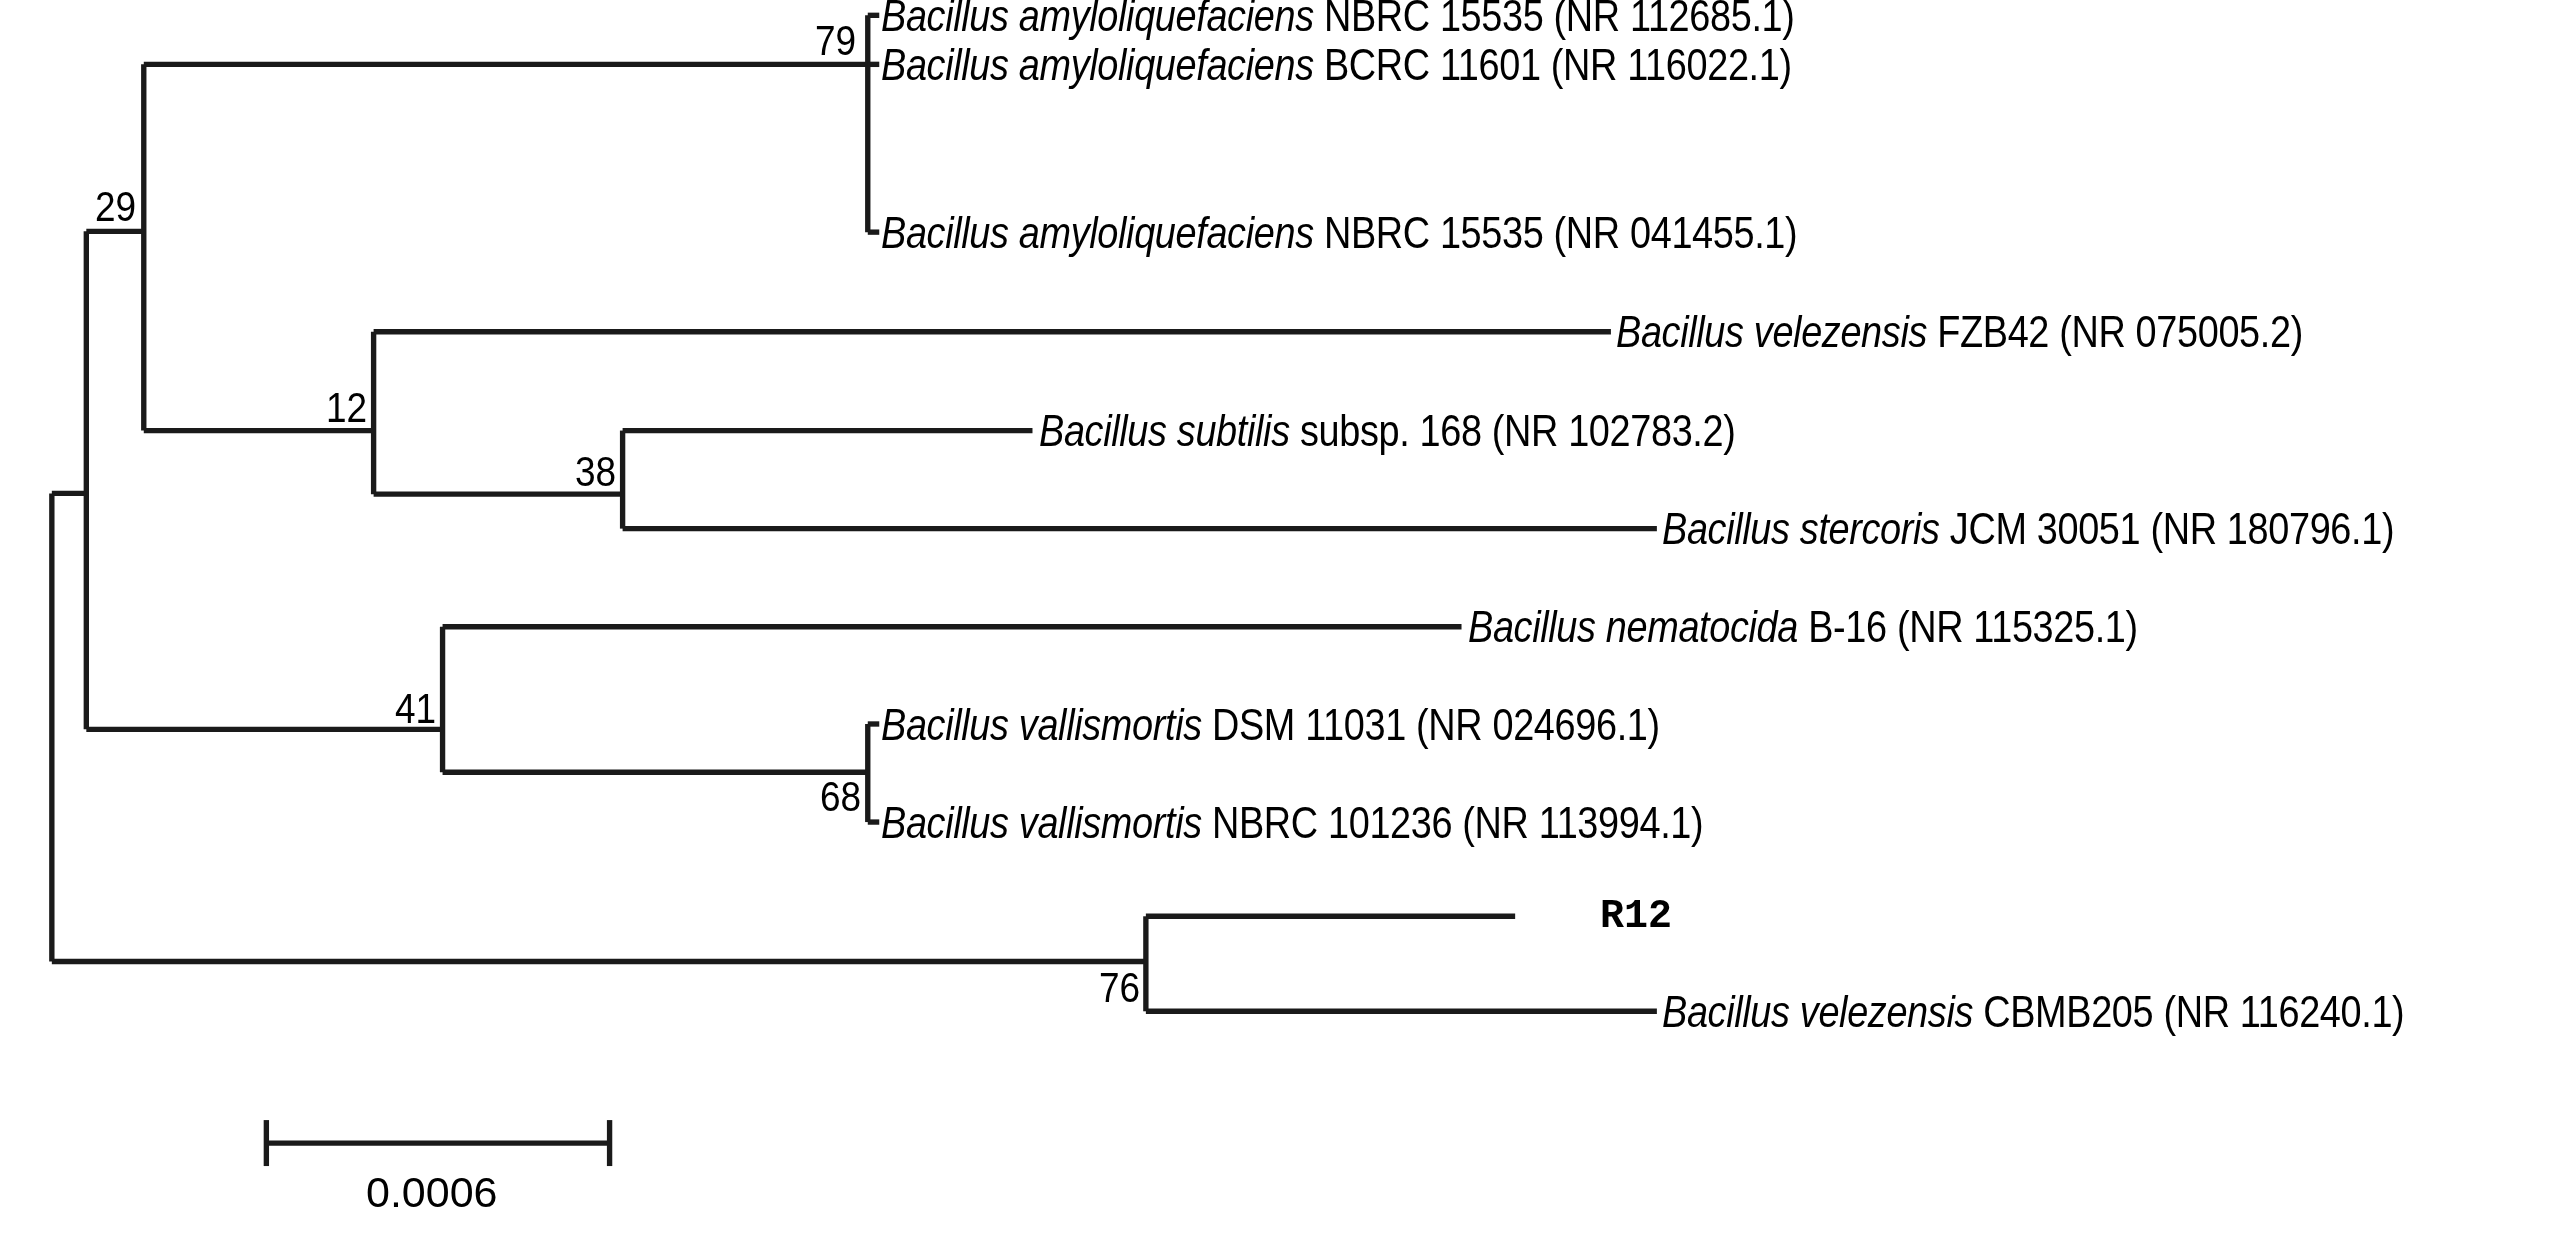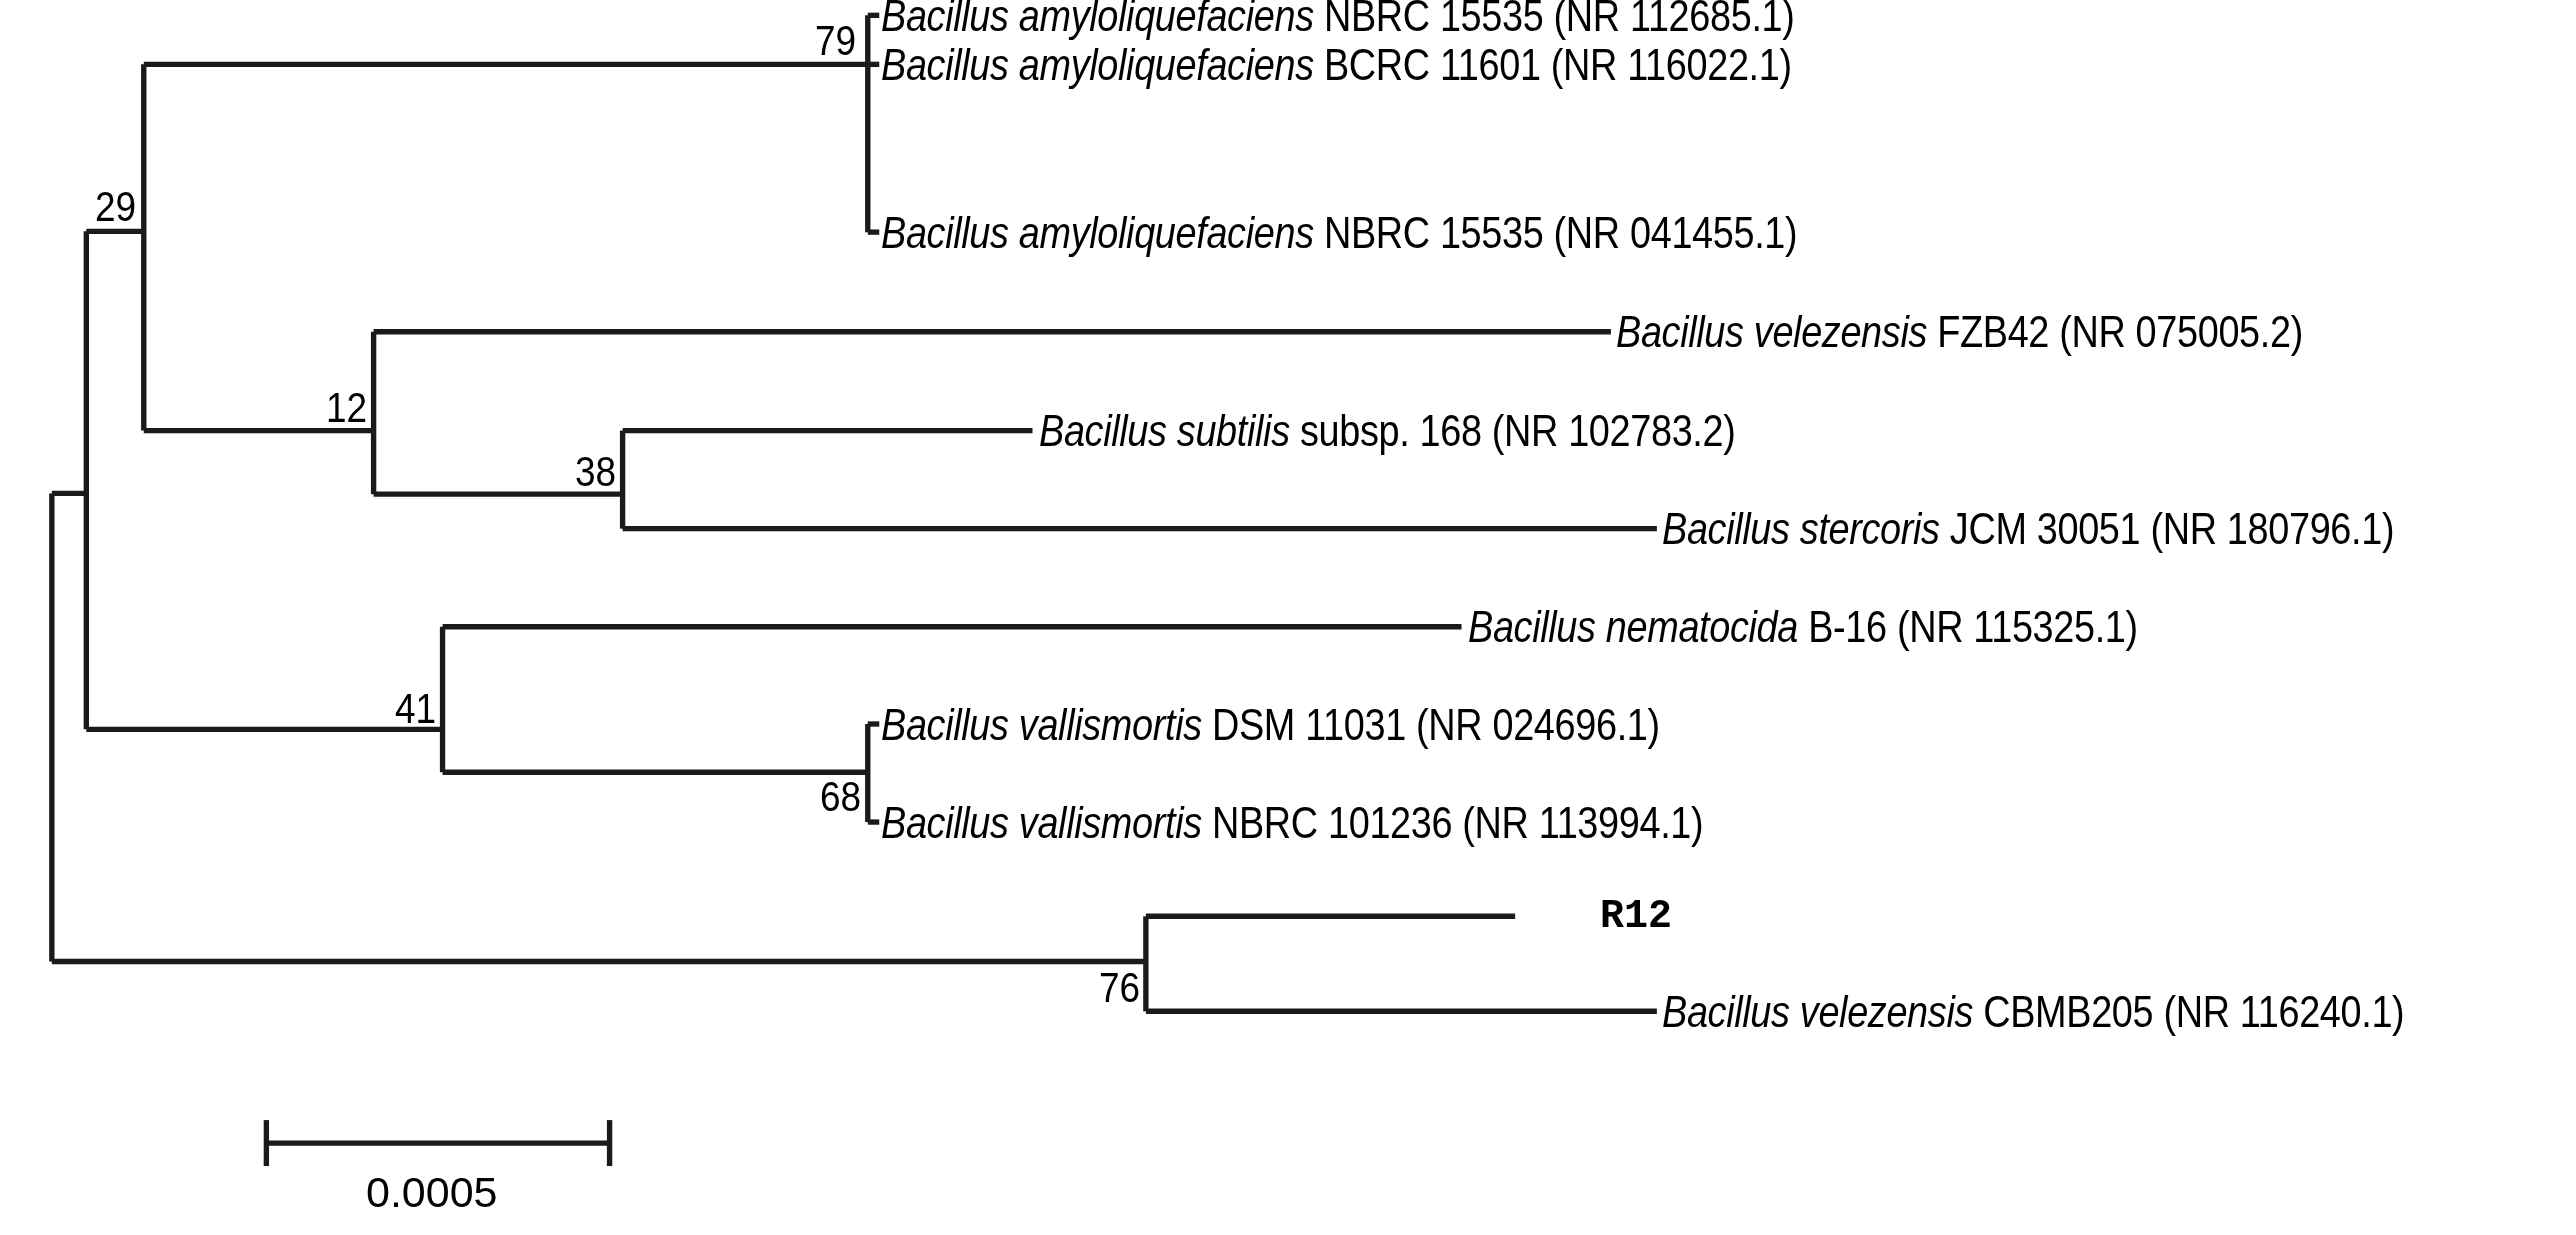--- a/index.html
+++ b/index.html
@@ -193,16 +193,16 @@
   <div class="support-value" style="left:231px; top:387px; width:100px;">12</div>
 
   <div class="support-value" style="left:480px; top:451px; width:100px;">38</div>
 
   <div class="support-value" style="left:300px; top:688px; width:100px;">41</div>
 
   <div class="support-value" style="left:725px; top:776px; width:100px;">68</div>
 
   <div class="support-value" style="left:1004px; top:967px; width:100px;">76</div>
 
-  <div id="scale-caption" style="left:330px; top:1171px;">0.0005</div>
+  <div id="scale-caption" style="left:330px; top:1171px;">0.0006</div>
 
 </div>
 
 
 </body></html>

